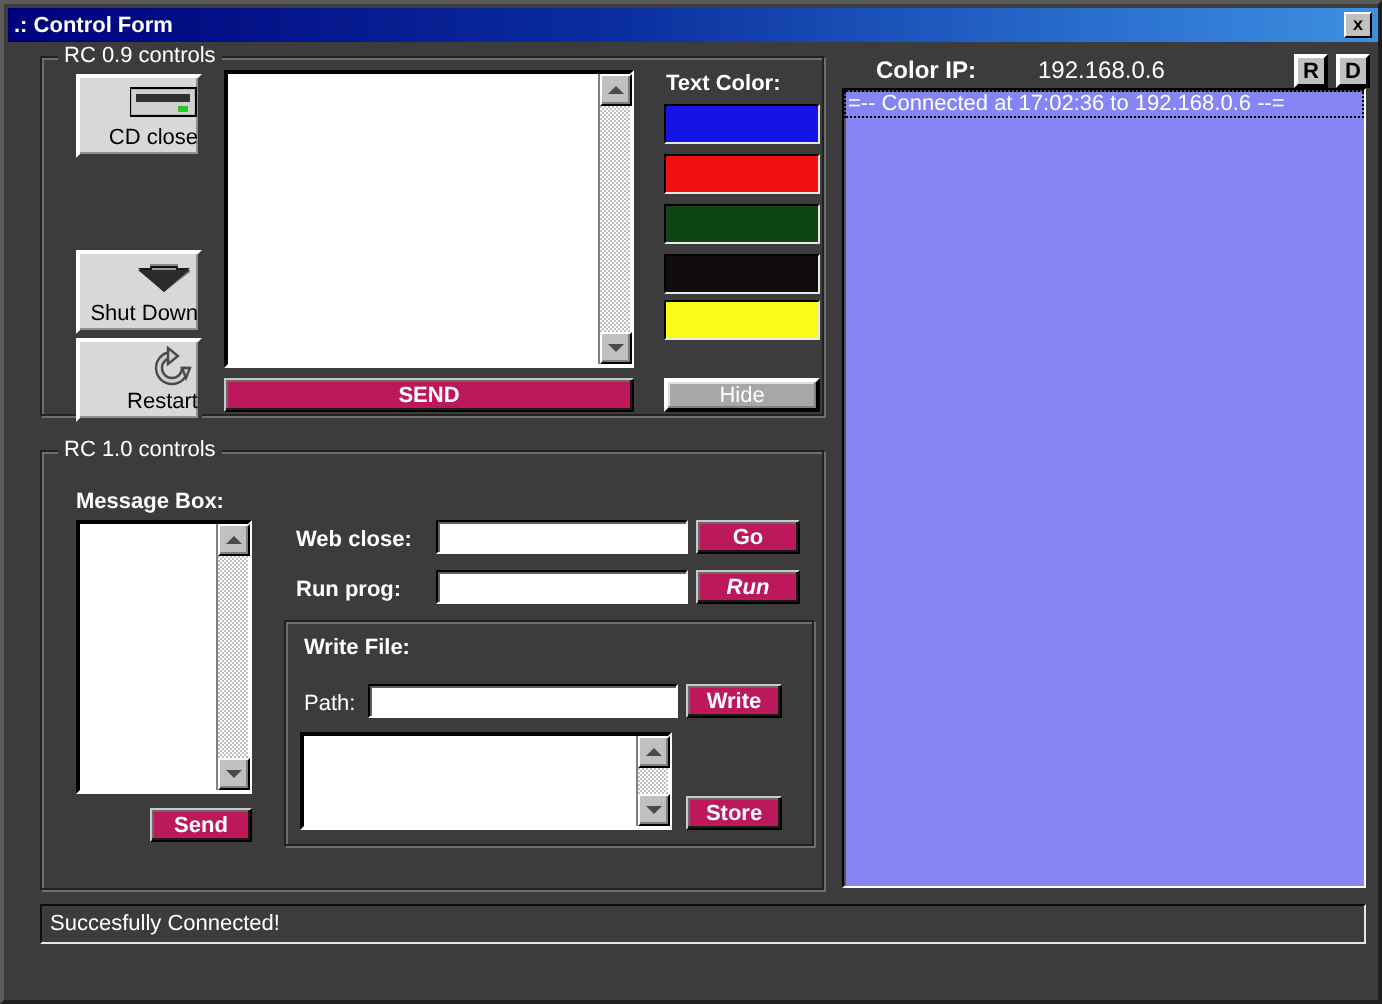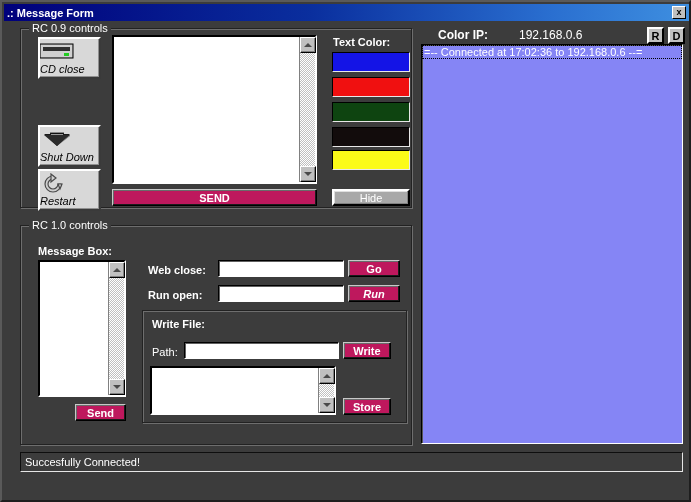--- a/index.html
+++ b/index.html
@@ -130,23 +130,22 @@
     left: 36px;
     width: 63px;
     background: #d8d8d8;
     border-top: 2px solid #ffffff;
     border-left: 2px solid #ffffff;
     border-right: 2px solid #3a3a3a;
     border-bottom: 2px solid #3a3a3a;
     box-shadow: inset -1px -1px 0 #909090;
     cursor: pointer;
     display: flex; flex-direction: column;
-    align-items: flex-start; justify-content: center;
+    align-items: flex-end; justify-content: center;
     gap: 1px;
-    font-style: italic;
   }
   .iconbtn .cap {
     font-size: 11px; color: #000;
     font-family: "Liberation Sans", sans-serif;
     line-height: 12px;
   }
   .icon-wrap { height: 20px; display: flex; align-items: center; justify-content: center; }
 
   
   .vscroll {
@@ -255,21 +254,21 @@
     padding-left: 4px;
     font-family: "Liberation Sans", sans-serif;
   }
 </style>
 </head>
 <body>
 
 <div id="app">
 
   <div id="titlebar">
-    <span id="title-text">.: Message Form</span>
+    <span id="title-text">.: Control Form</span>
     <span id="titlebar-spacer"></span>
     <div id="close-btn">
       <span class="xg">x</span>
     </div>
   </div>
 
   <div class="groupbox" style="left:18px; top:26px; width:392px; height:180px;">
     <span class="group-label">RC 0.9 controls</span>
   </div>
 
@@ -361,21 +360,21 @@
   <div class="btnDark" style="position:absolute; left:73px; top:402px; width:51px; height:17px; font-size:11px;">
     <span>Send</span>
   </div>
 
   <span class="lbl bold" style="left:146px; top:262px;">Web close:</span>
   <div class="field" style="position:absolute; left:216px; top:258px; width:126px; height:17px;"></div>
   <div class="btnDark" style="position:absolute; left:346px; top:258px; width:52px; height:17px; font-size:11px;">
     <span>Go</span>
   </div>
 
-  <span class="lbl bold" style="left:146px; top:287px;">Run open:</span>
+  <span class="lbl bold" style="left:146px; top:287px;">Run prog:</span>
   <div class="field" style="position:absolute; left:216px; top:283px; width:126px; height:17px;"></div>
   <div class="btnDark" style="position:absolute; left:346px; top:283px; width:52px; height:17px; font-size:11px;font-style:italic;">
     <span>Run</span>
   </div>
 
   <div class="groupbox" style="left:140px; top:308px; width:265px; height:113px;"></div>
   <span class="lbl bold" style="left:150px; top:316px;">Write File:</span>
 
   <span class="lbl" style="left:150px; top:344px;">Path:</span>
   <div class="field" style="position:absolute; left:182px; top:340px; width:155px; height:17px;"></div>

